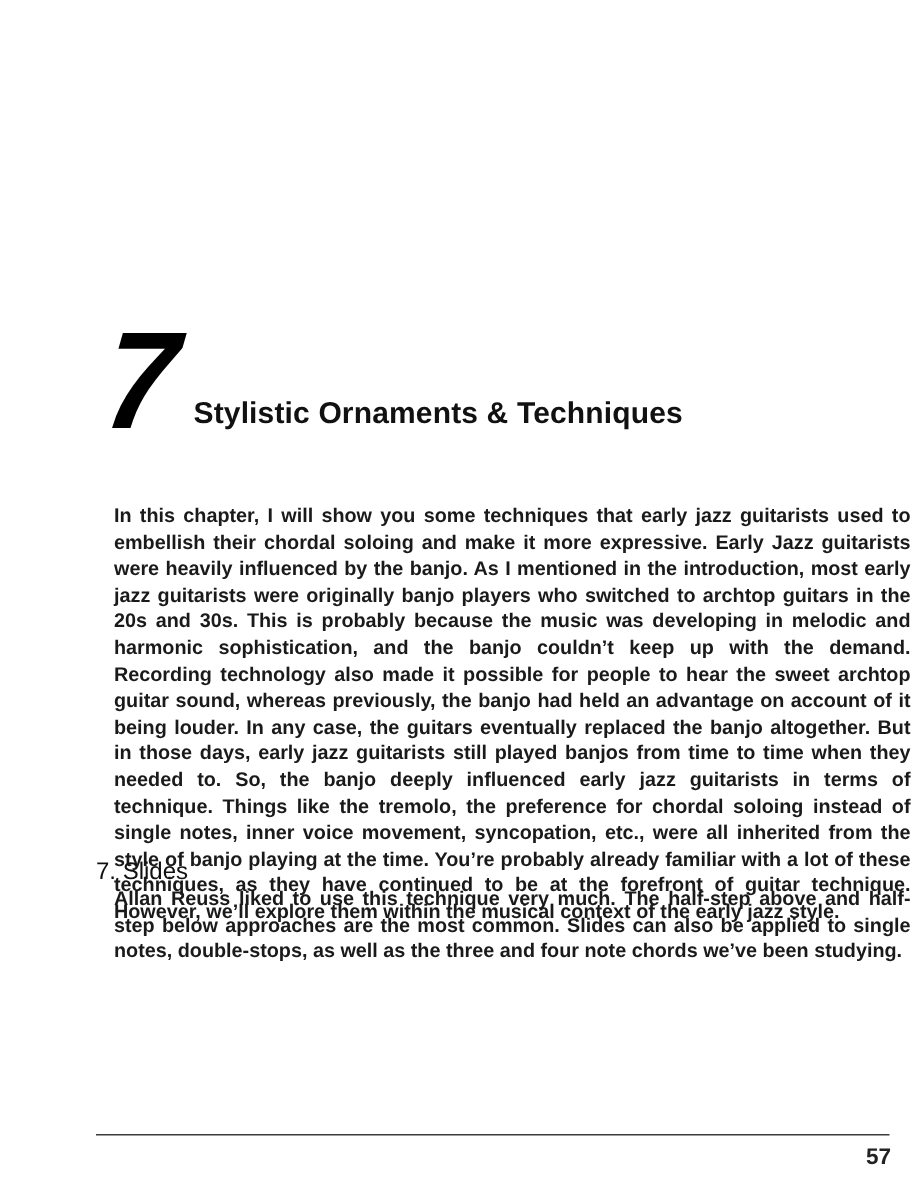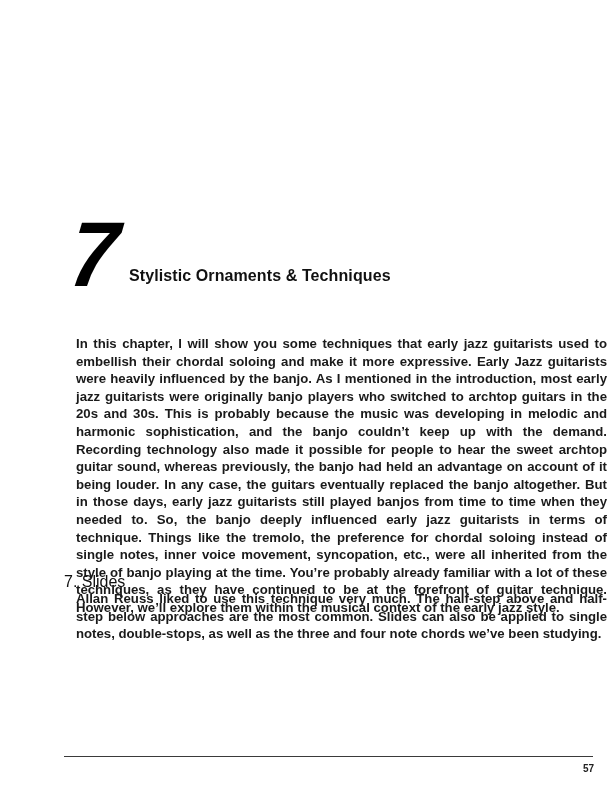--- a/index.html
+++ b/index.html
@@ -28,21 +28,21 @@
       transform: skewX(-6deg) scaleX(0.92);
       transform-origin: left bottom;
       letter-spacing: -2px;
     }
     .chapter-title {
       position: absolute;
       left: 129px;
       top: 265px;
       font-family: "Liberation Sans", sans-serif;
       font-weight: bold;
-      font-size: 16px;
+      font-size: 20px;
       line-height: 22px;
       color: #111;
       letter-spacing: 0.1px;
     }
     .body-para {
       position: absolute;
       left: 64px;
       width: 531px;
       margin: 12px;
       font-family: "Liberation Sans", sans-serif;
@@ -69,21 +69,21 @@
       top: 756px;
       width: 529px;
       height: 1px;
       background: #3a3a3a;
     }
     .page-number {
       position: absolute;
       right: 19px;
       top: 763px;
       font-family: "Liberation Sans", sans-serif;
-      font-size: 10px;
+      font-size: 15px;
       font-weight: bold;
       color: #222;
     }
   </style>
 </head>
 <body>
 
 <div>
   <div class="chapter-number">7</div>
   <div class="chapter-title">Stylistic Ornaments &amp; Techniques</div>

